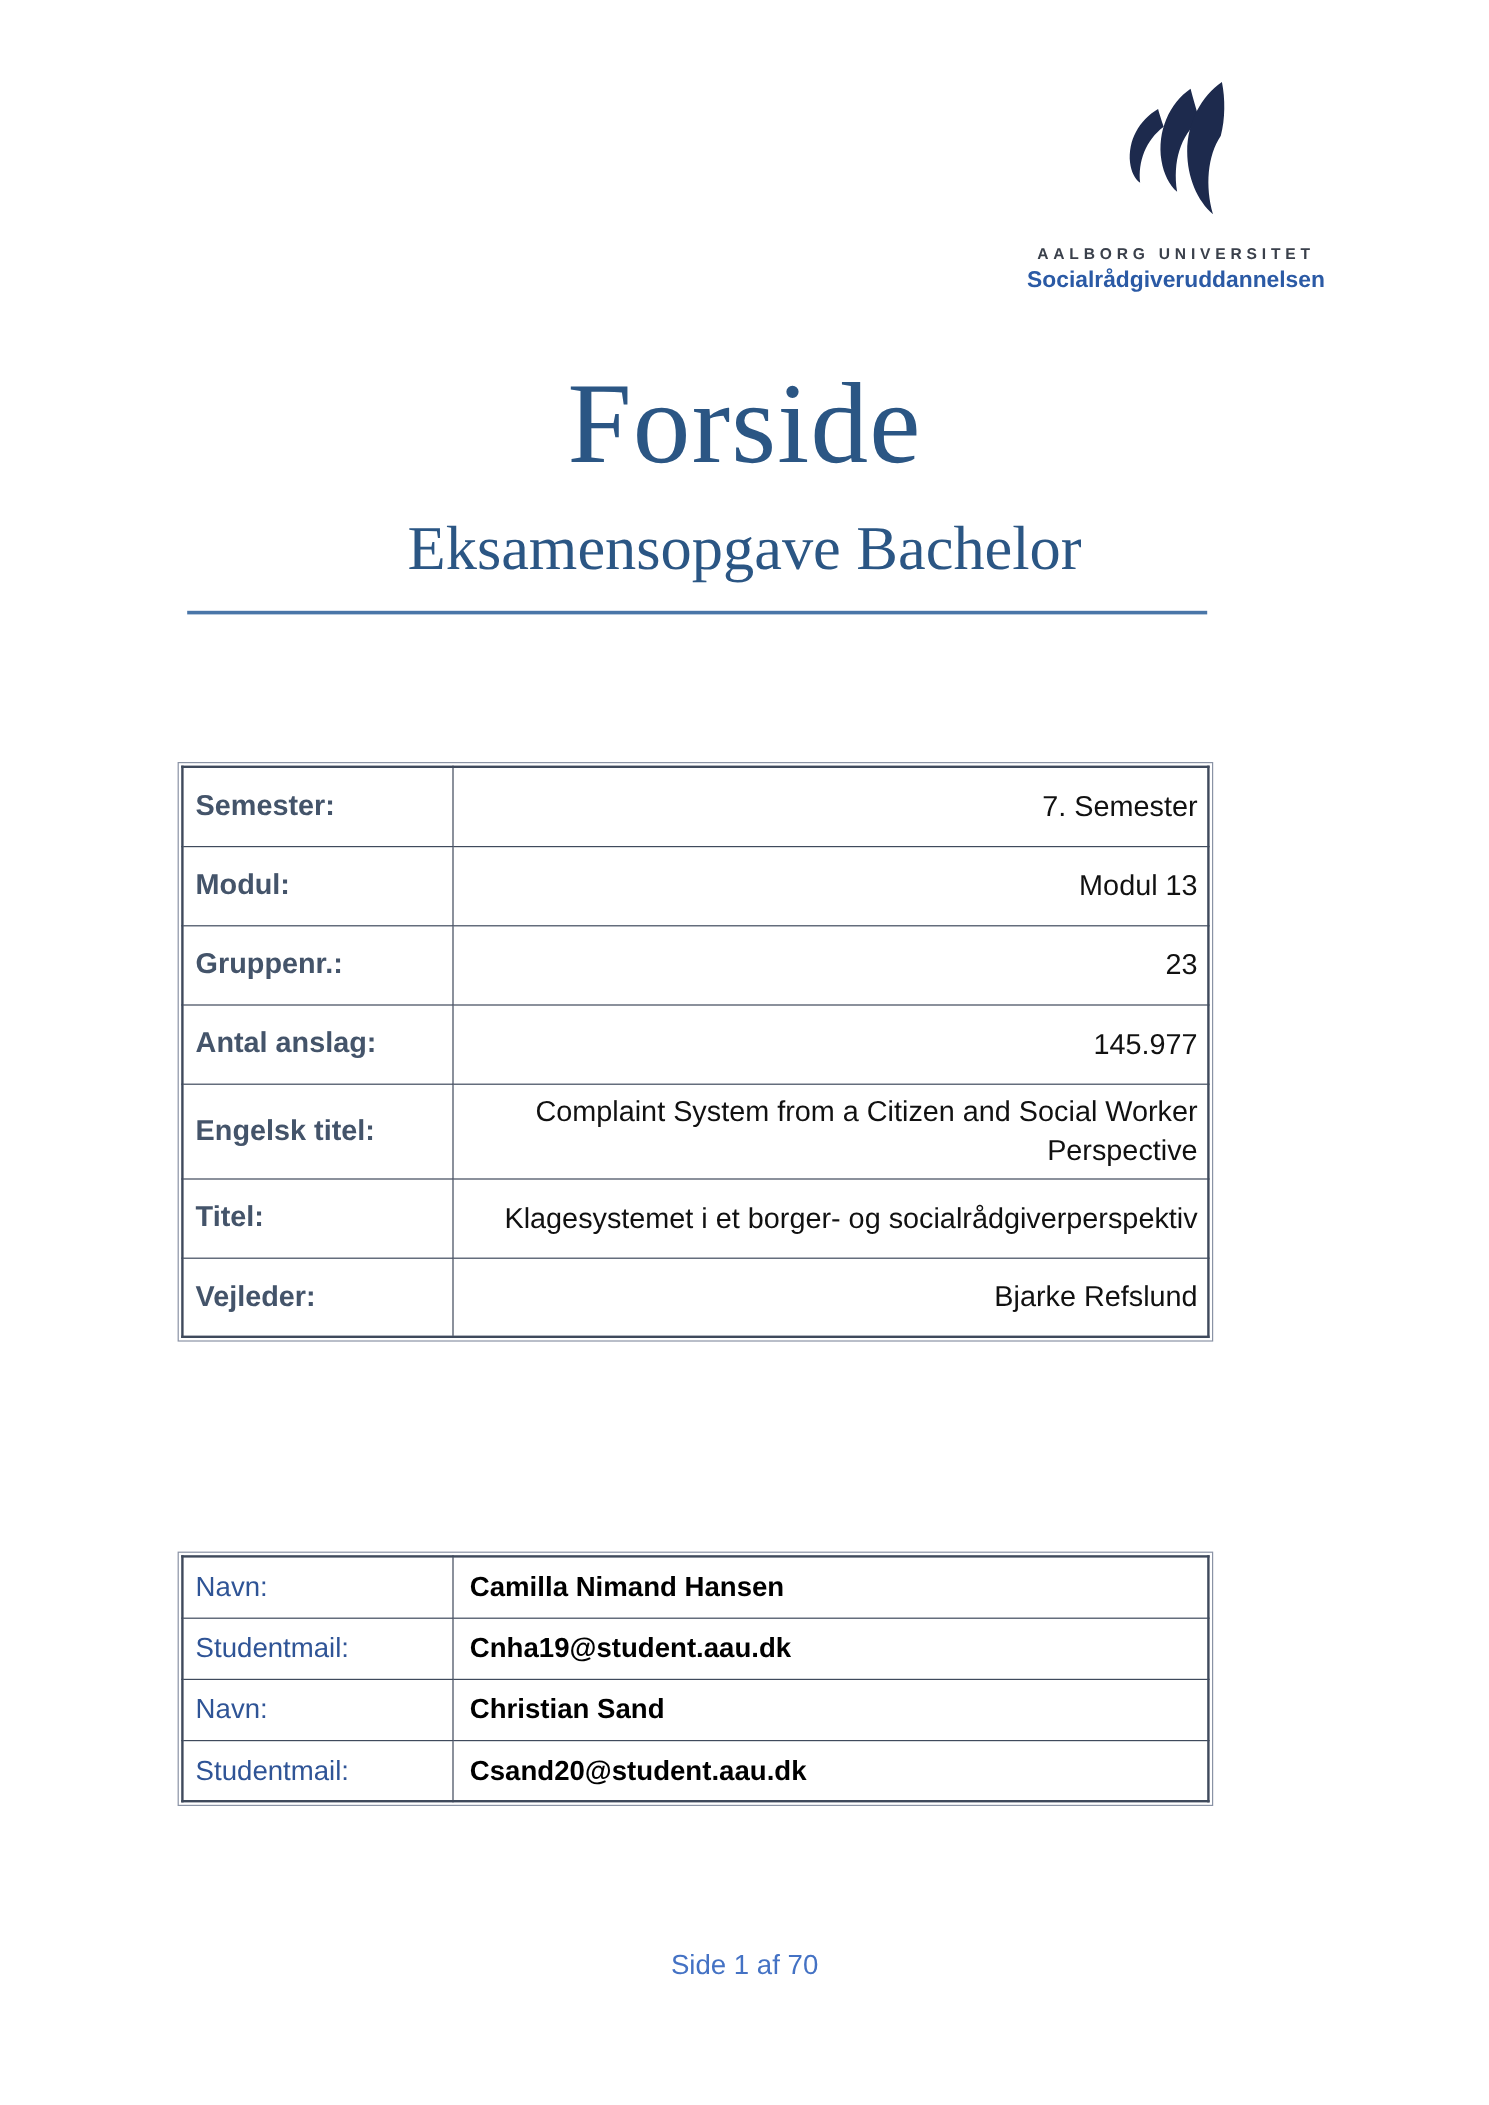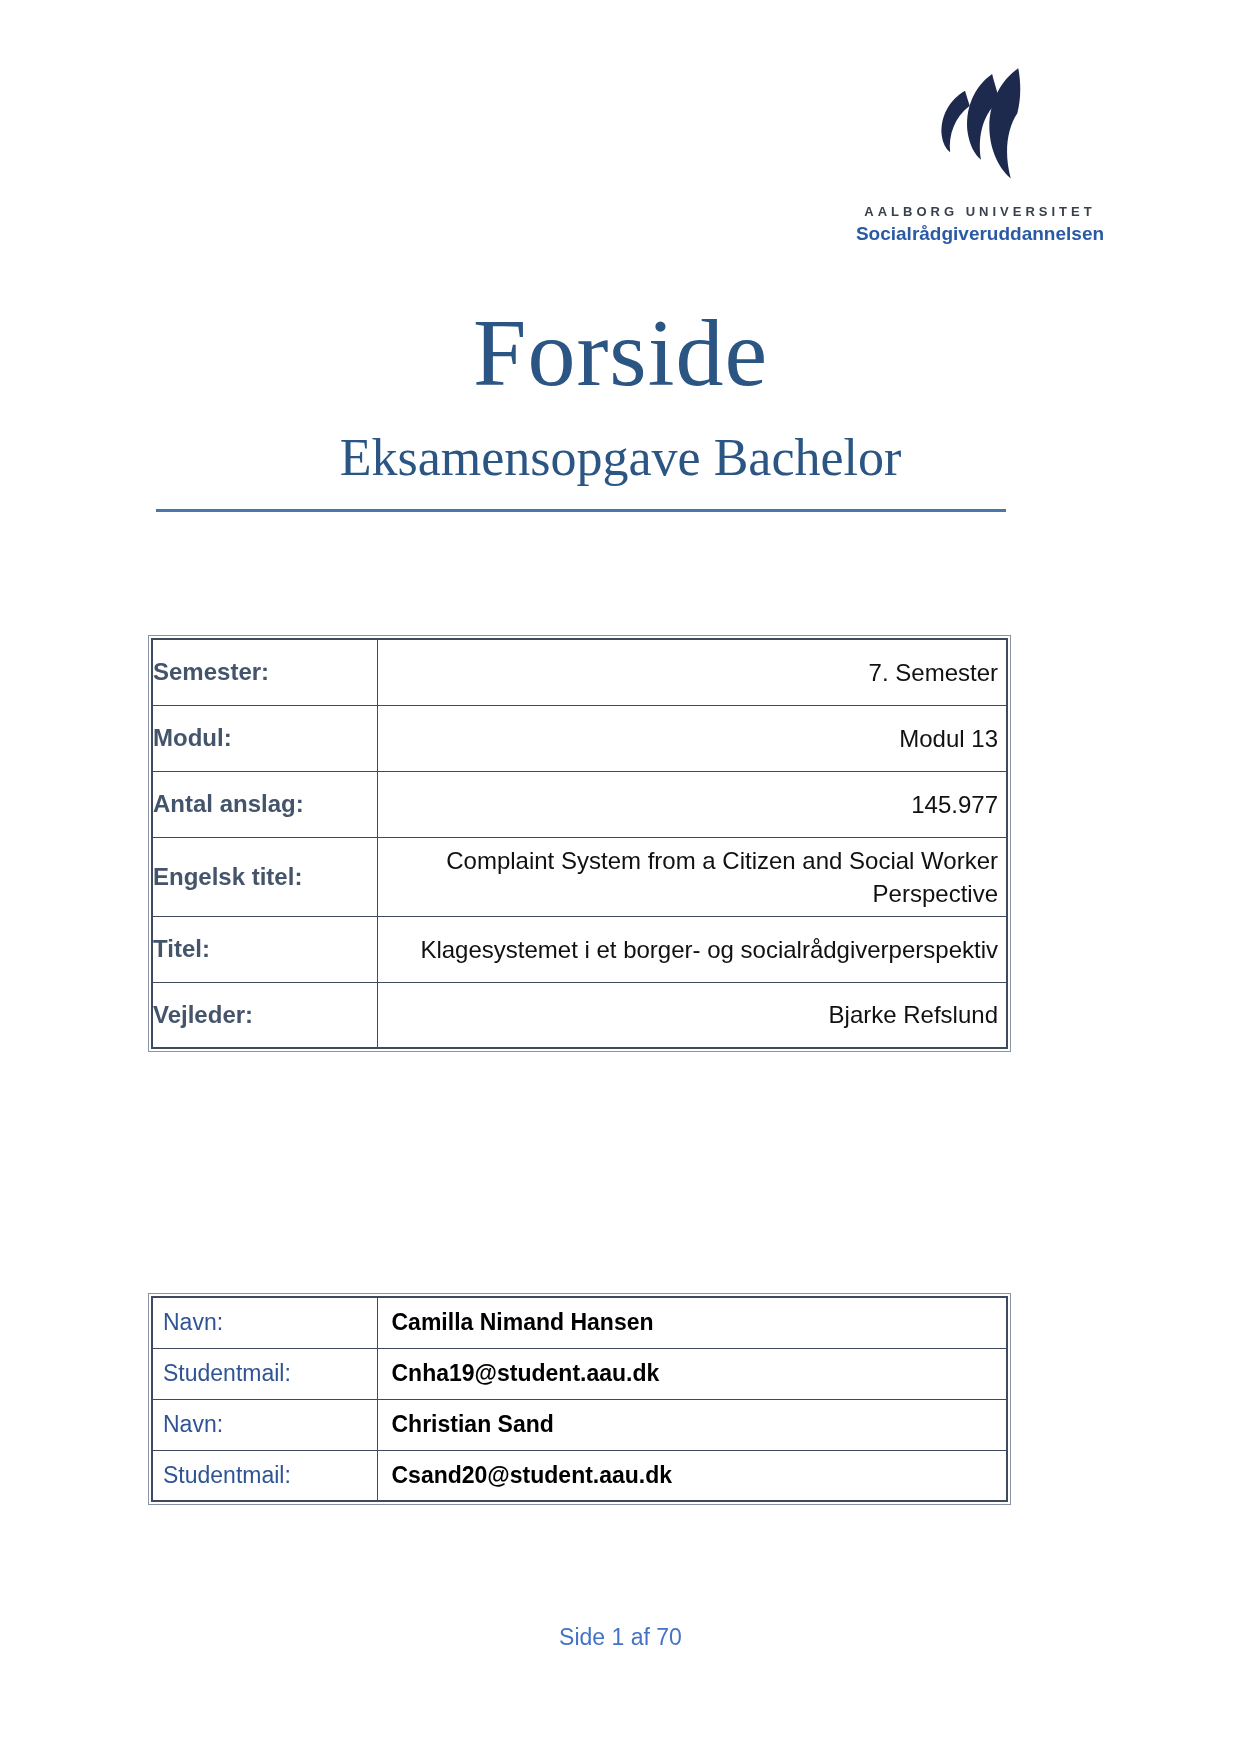--- a/index.html
+++ b/index.html
@@ -56,21 +56,21 @@
   .table-outer.info { top: 635px; }
   .table-outer.students { top: 1293px; }
   table {
     width: 100%; border-collapse: collapse;
     border: 2px solid #3f4a5c;
   }
   td { border: 1px solid #3f4a5c; vertical-align: middle; }
   .info td { font-size: 24px; }
   .info tr { height: 66px; }
   .info td.lbl {
-    width: 225px; font-weight: bold; color: #44546a; 
+    width: 225px; font-weight: bold; color: #44546a; padding-left: 10px;
   }
   .info td.val { color: #111; padding: 6px 8px 6px 7px; line-height: 33px; text-align: right; }
   .students td { font-size: 23px; }
   .students tr { height: 51px; }
   .students td.lbl {
     width: 225px; color: #2f5496; padding-left: 10px; font-weight: normal;
   }
   .students td.val { color: #000; font-weight: bold; padding-left: 14px; }
 
   
@@ -103,20 +103,24 @@
   <div class="table-outer info">
     <table>
       <tbody>
         <tr>
           <td class="lbl">Semester:</td>
           <td class="val">7. Semester</td>
         </tr>
         <tr>
           <td class="lbl">Modul:</td>
           <td class="val">Modul 13</td>
+        </tr>
+        <tr>
+          <td class="lbl">Gruppenr.:</td>
+          <td class="val">23</td>
         </tr>
         <tr>
           <td class="lbl">Antal anslag:</td>
           <td class="val">145.977</td>
         </tr>
         <tr>
           <td class="lbl">Engelsk titel:</td>
           <td class="val">Complaint System from a Citizen and Social Worker Perspective</td>
         </tr>
         <tr>

